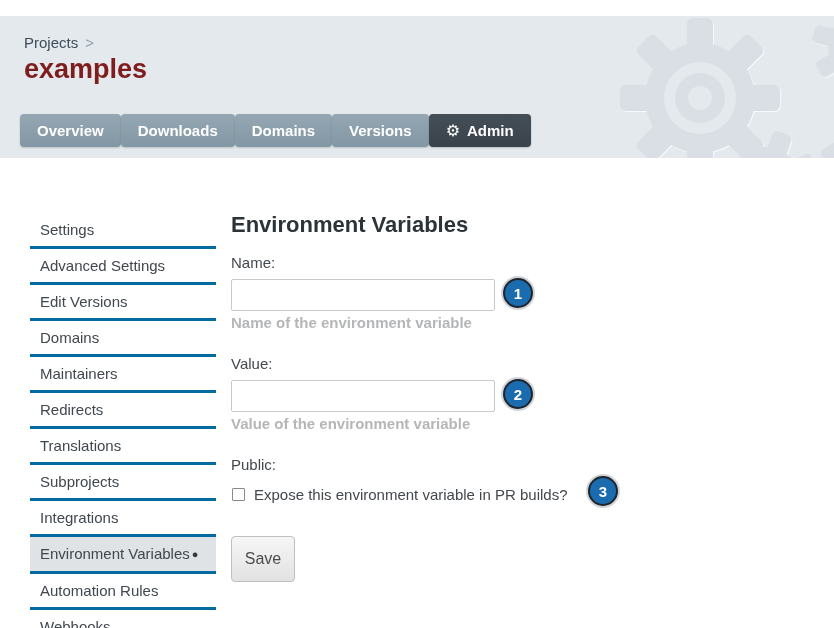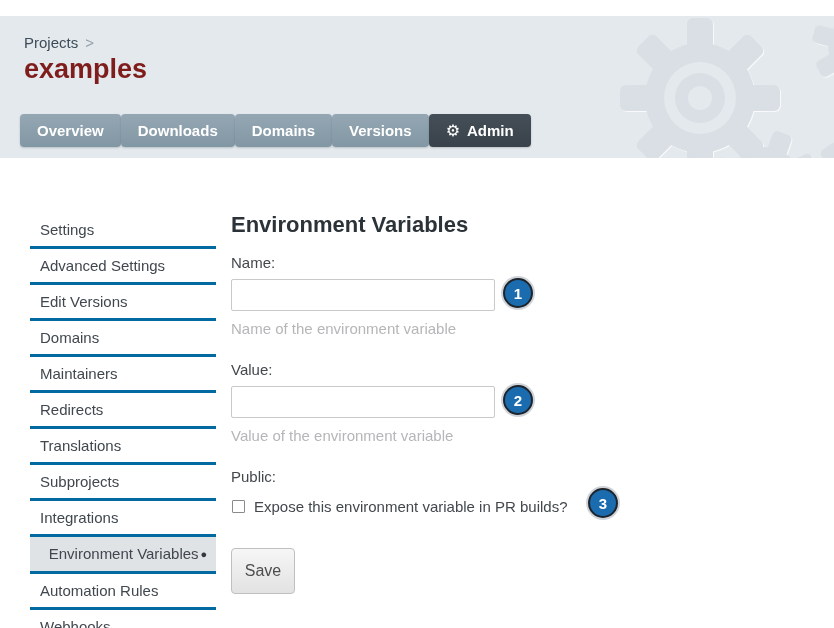--- a/index.html
+++ b/index.html
@@ -40,32 +40,32 @@
     display:flex; align-items:center; gap:7px;
   }
   .tab .gear-glyph { font-size:16px; line-height:1; }
   
   .page { display:flex; align-items:flex-start; }
   .sidebar { margin:55px 0 0 30px; width:186px; }
   .side-item {
     font-size:15px; color:#40474e; padding:8px 0 8px 10px;
     border-bottom:3px solid #0369a1; cursor:pointer; line-height:17px;
   }
-  .side-item.active { background:#dfe3e6;text-align:center; }
+  .side-item.active { background:#dfe3e6; }
   .side-item .marker { font-size:11px; color:#31383f; margin-left:2px; vertical-align:1px; }
   
   .content { margin:55px 0 0 15px; width:440px; }
   .form-title { font-size:22px; line-height:24px; font-weight:bold; color:#2b3238; }
   .field-label { margin-top:17px; font-size:15px; line-height:17px; color:#43484d; }
   .input-row { position:relative; margin-top:8px; width:264px; }
   .text-input {
     width:264px; height:32px; border:1px solid #c9c9c9; border-radius:2px;
     background:#fff; font-size:15px; padding:0 8px; color:#333;
   }
-  .helper { margin-top:9px; font-size:15px; line-height:17px; color:#b5b6b8; }
+  .helper { margin-top:3px; font-size:15px; line-height:17px; color:#b5b6b8;font-weight:bold; }
   .spaced { margin-top:24px; }
   .checkbox-row {
     position:relative; margin-top:13px;
     display:flex; align-items:center; font-size:15px; color:#43484d; line-height:17px;
   }
   .checkbox {
     appearance:none; -webkit-appearance:none;
     width:13px; height:13px; border:1px solid #878b8f; background:#fff;
     margin:0 9px 0 1px; cursor:pointer; border-radius:1px; flex:0 0 auto;
   }

